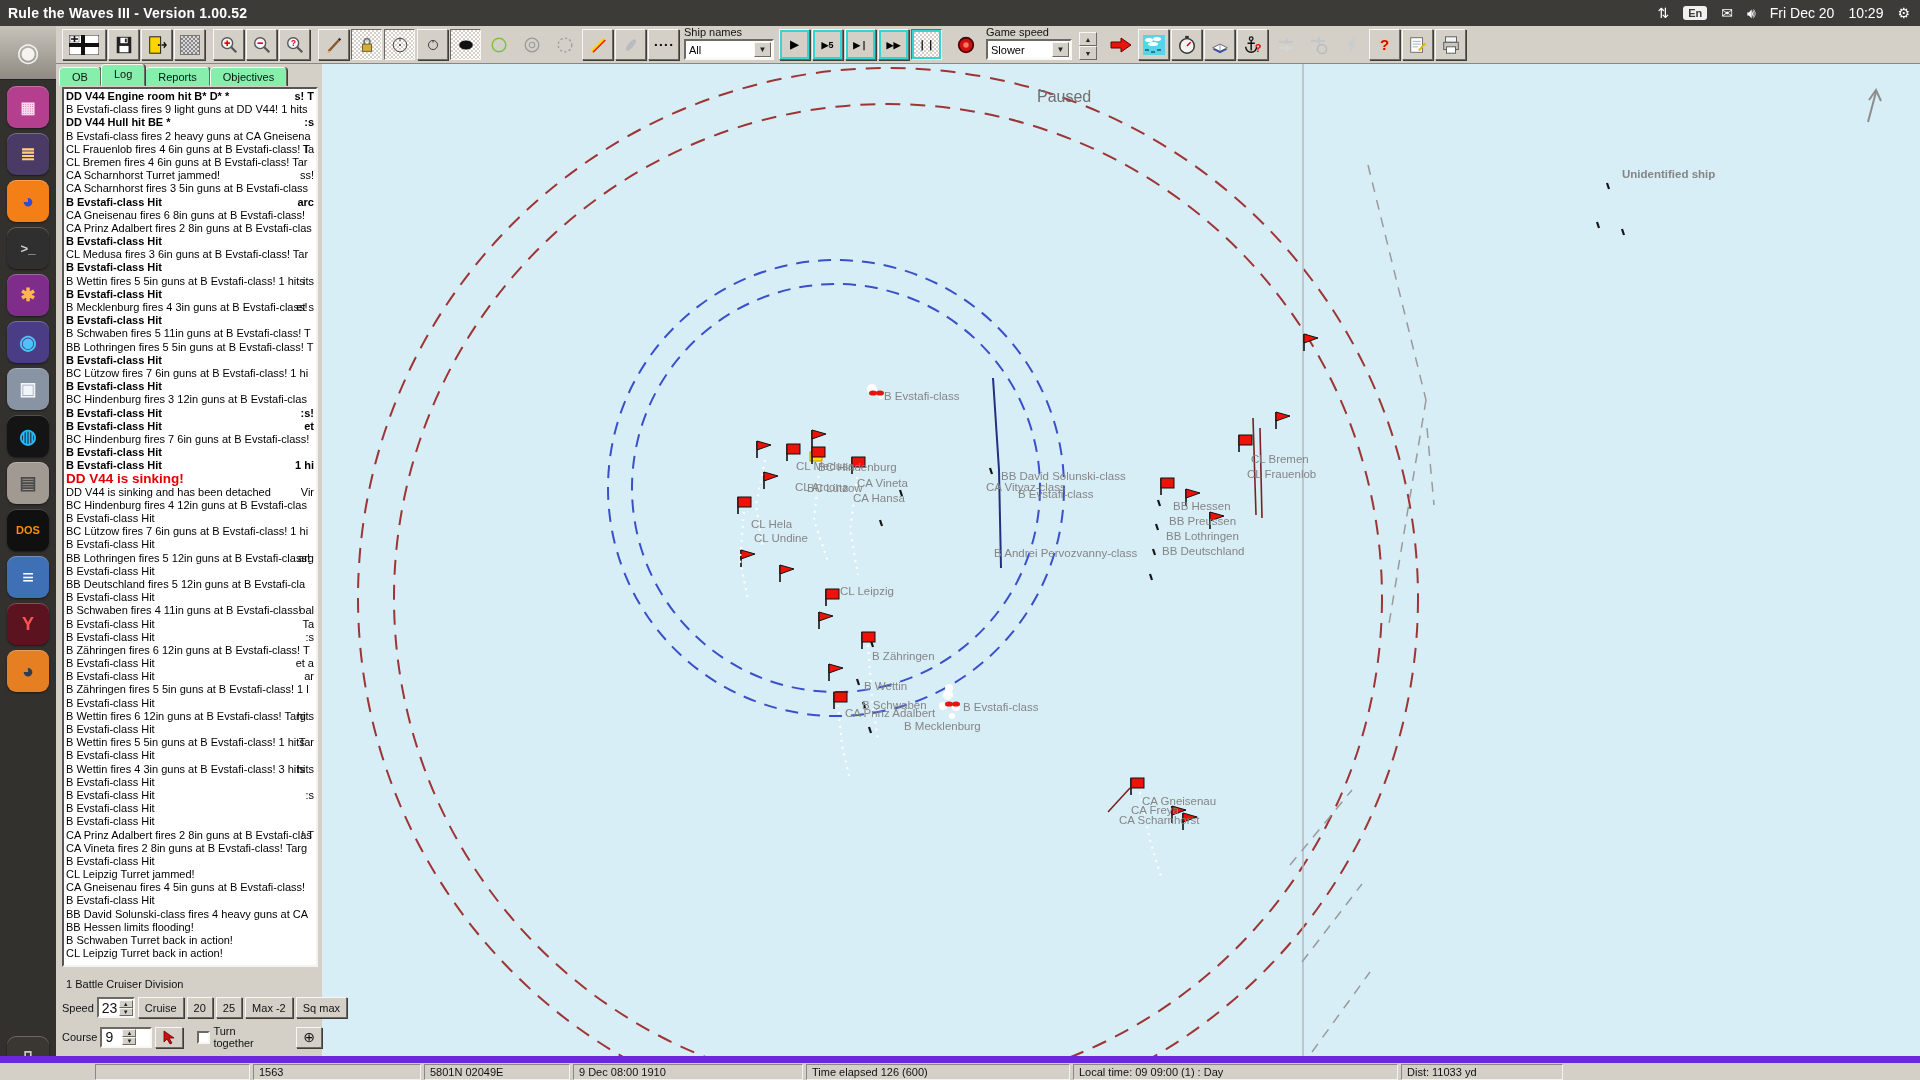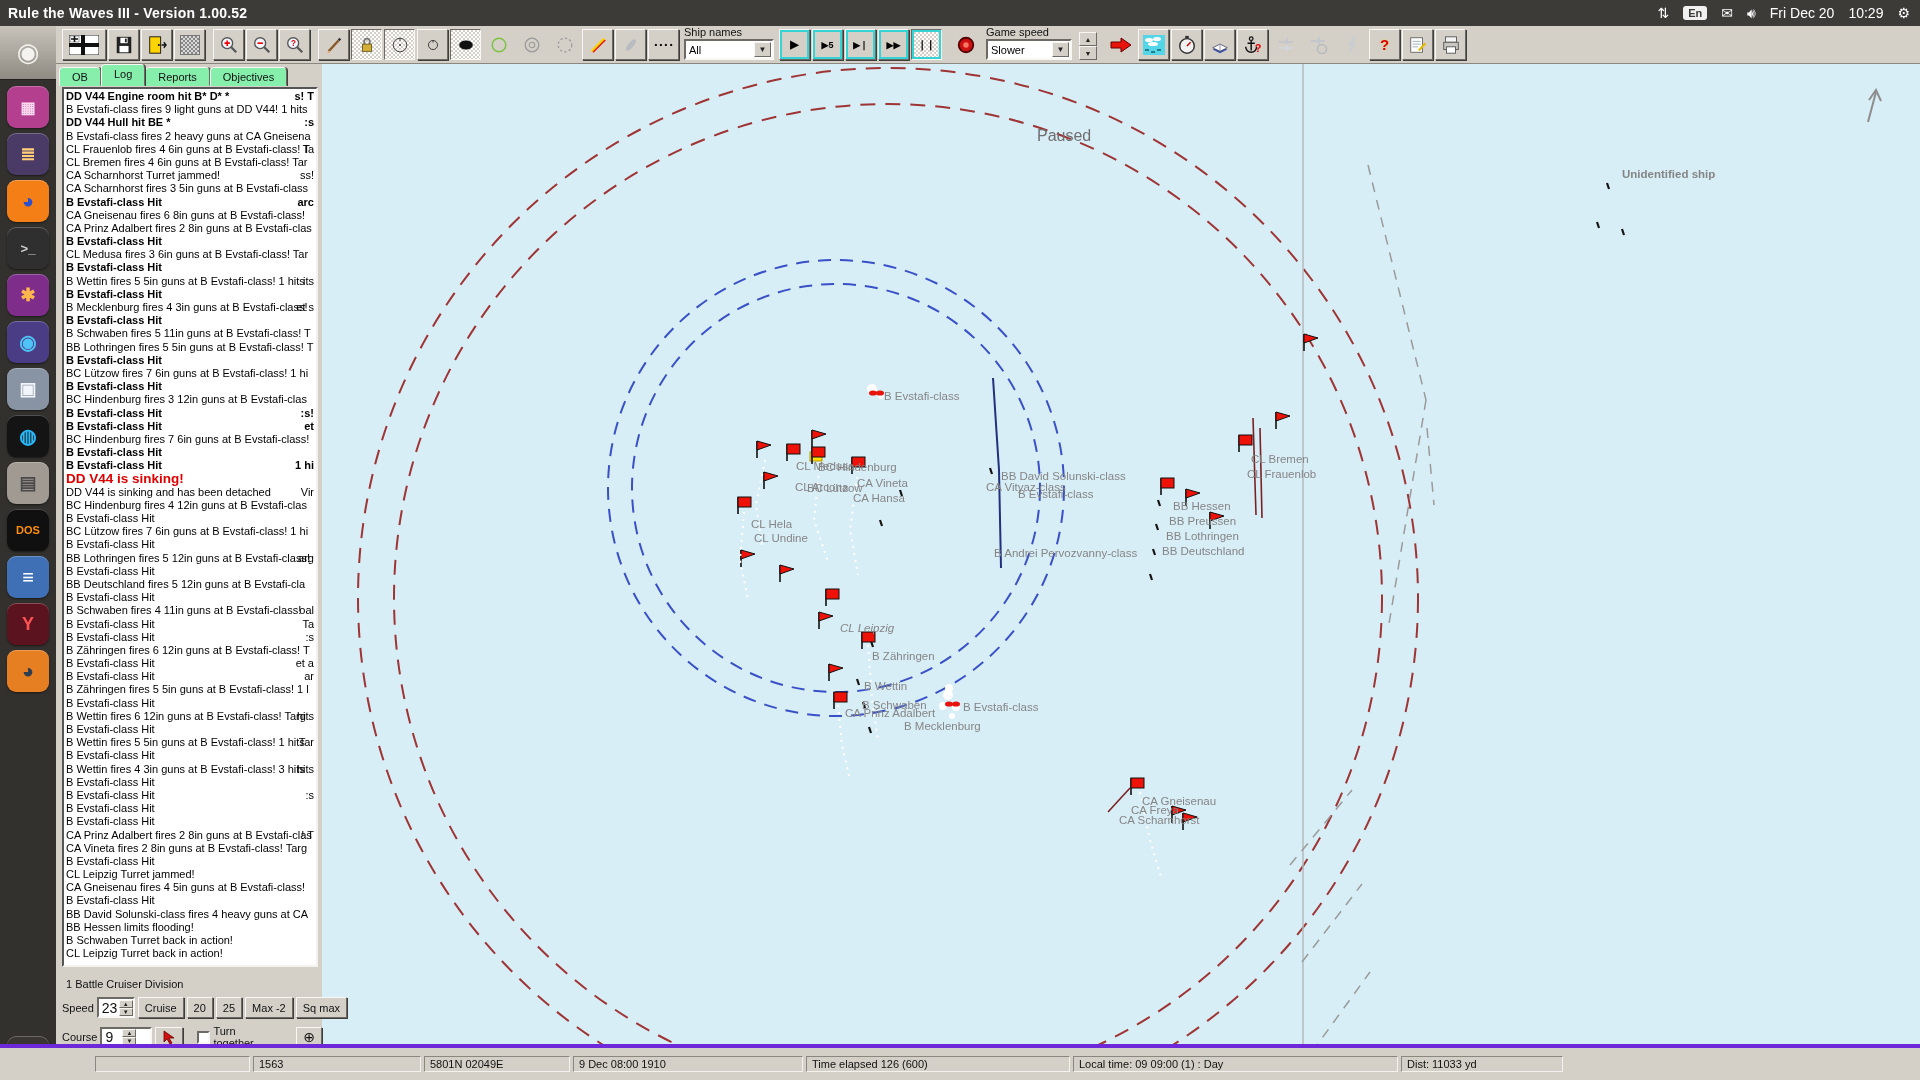--- a/index.html
+++ b/index.html
@@ -71,25 +71,25 @@
   .spinfield .arrows { display:flex; flex-direction:column; }
   .spinfield .arrows div { width:14px; height:8px; background:#d4d0c8; border:1px solid; border-color:#f8f7f4 #6d6a65 #6d6a65 #f8f7f4;
                            font-size:6px; line-height:6px; text-align:center; color:#222; }
   .sbtn { height:21px; background:#d4d0c8; border:1px solid; border-color:#f8f7f4 #6d6a65 #6d6a65 #f8f7f4;
           box-shadow:1px 1px 0 #403e3a; font-size:11px; padding:0 6px; display:flex; align-items:center; flex:none;text-align:center; }
   .chk { width:13px; height:13px; background:#fff; border:2px solid; border-color:#6d6a65 #f8f7f4 #f8f7f4 #6d6a65; flex:none; }
   
   .map { position:absolute; left:322px; top:64px; width:1598px; height:996px; background:#d8eef7; overflow:hidden; }
   .map svg.deco { position:absolute; left:0; top:0; }
   .mlabel { position:absolute; font-size:11.5px; color:#858585; white-space:nowrap; }
-  .paused { position:absolute; font-size:16px; color:#6f6f6f;margin-top:39px; }
+  .paused { position:absolute; font-size:16px; color:#6f6f6f; }
   .weatherbox { position:absolute; right:8px; bottom:6px; text-align:left; font-size:12px; font-weight:bold; color:#4f4f4f; line-height:20px; }
   
-  .statusbar { position:absolute; left:0; bottom:0; width:1920px; height:36px; background:#d4d0c8;
-               border-top:4px solid #6d28d9; display:flex; align-items:center; z-index:45; }
+  .statusbar { position:absolute; left:0; bottom:0; width:1920px; height:24px; background:#d4d0c8;
+               border-top:7px solid #6d28d9; display:flex; align-items:center; z-index:45; }
   .scell { height:16px; margin-left:3px; border:1px solid; border-color:#8a8680 #f3f2ef #f3f2ef #8a8680;
            font-size:11px; color:#111; display:flex; align-items:center; padding-left:5px; flex:none; }
 </style>
 </head>
 <body>
 
 <div class="topbar">
   <span class="title">Rule the Waves III - Version 1.00.52</span>
   <div class="tray">
     <span class="sym">⇅</span>
@@ -635,21 +635,21 @@
       <div class="mlabel" style="left: 679px; top: 406px;">BB David Solunski-class</div>
       <div class="mlabel" style="left: 664px; top: 417px;">CA Vityaz-class</div>
       <div class="mlabel" style="left: 696px; top: 424px;">B Evstafi-class</div>
       <div class="mlabel" style="left: 672px; top: 483px;">B Andrei Pervozvanny-class</div>
       <div class="mlabel" style="left: 851px; top: 436px;">BB Hessen</div>
       <div class="mlabel" style="left: 847px; top: 451px;">BB Preussen</div>
       <div class="mlabel" style="left: 844px; top: 466px;">BB Lothringen</div>
       <div class="mlabel" style="left: 840px; top: 481px;">BB Deutschland</div>
       <div class="mlabel" style="left: 929px; top: 389px;">CL Bremen</div>
       <div class="mlabel" style="left: 925px; top: 404px;">CL Frauenlob</div>
-      <div class="mlabel" style="left: 518px; top: 558px; font-style: italic;">CL Leipzig</div>
+      <div class="mlabel" style="left: 518px; top: 521px;">CL Leipzig</div>
       <div class="mlabel" style="left: 550px; top: 586px;">B Zähringen</div>
       <div class="mlabel" style="left: 542px; top: 616px;">B Wettin</div>
       <div class="mlabel" style="left: 540px; top: 635px;">B Schwaben</div>
       <div class="mlabel" style="left: 523px; top: 643px;">CA Prinz Adalbert</div>
       <div class="mlabel" style="left: 538px; top: 656px; margin-left: 44px;">B Mecklenburg</div>
       <div class="mlabel" style="left: 641px; top: 637px;">B Evstafi-class</div>
       <div class="mlabel" style="left: 820px; top: 731px;">CA Gneisenau</div>
       <div class="mlabel" style="left: 809px; top: 740px;">CA Freya</div>
       <div class="mlabel" style="left: 797px; top: 750px;">CA Scharnhorst</div>
     </div>

